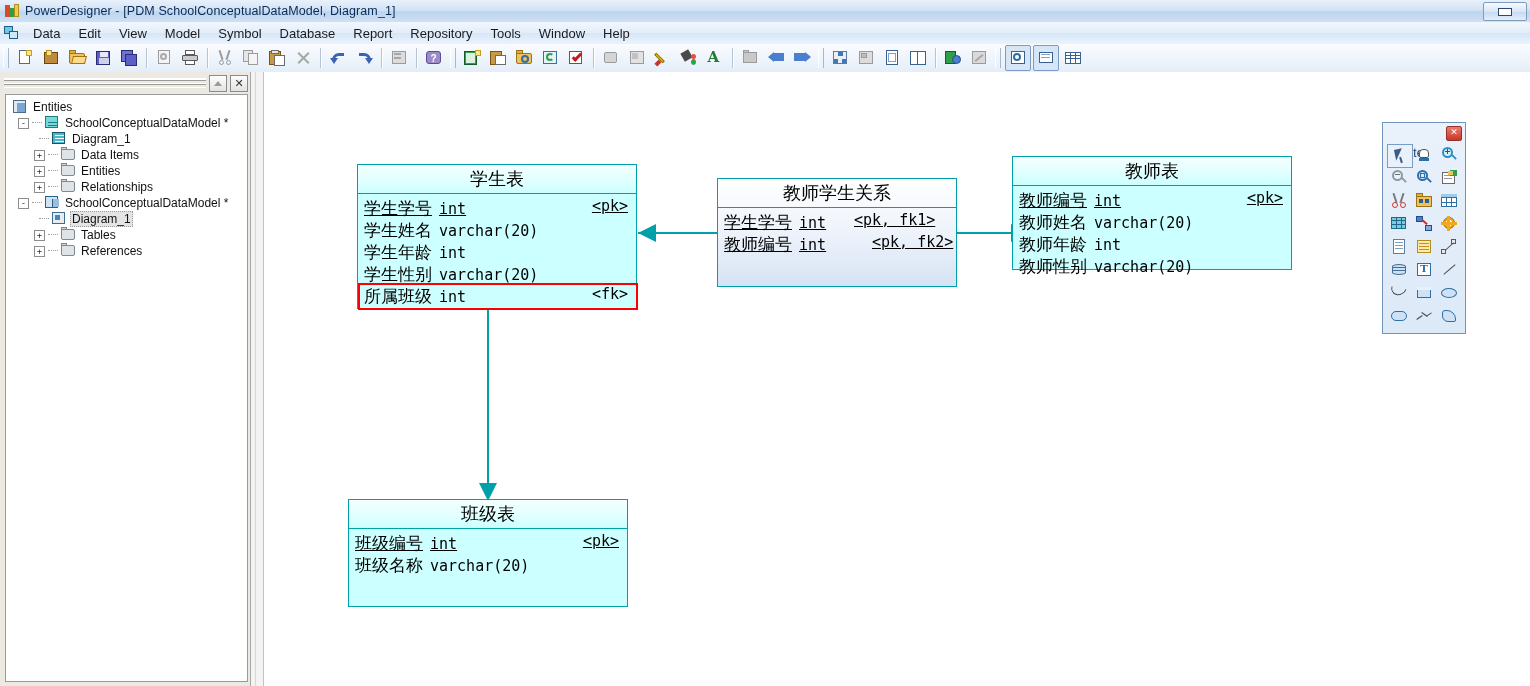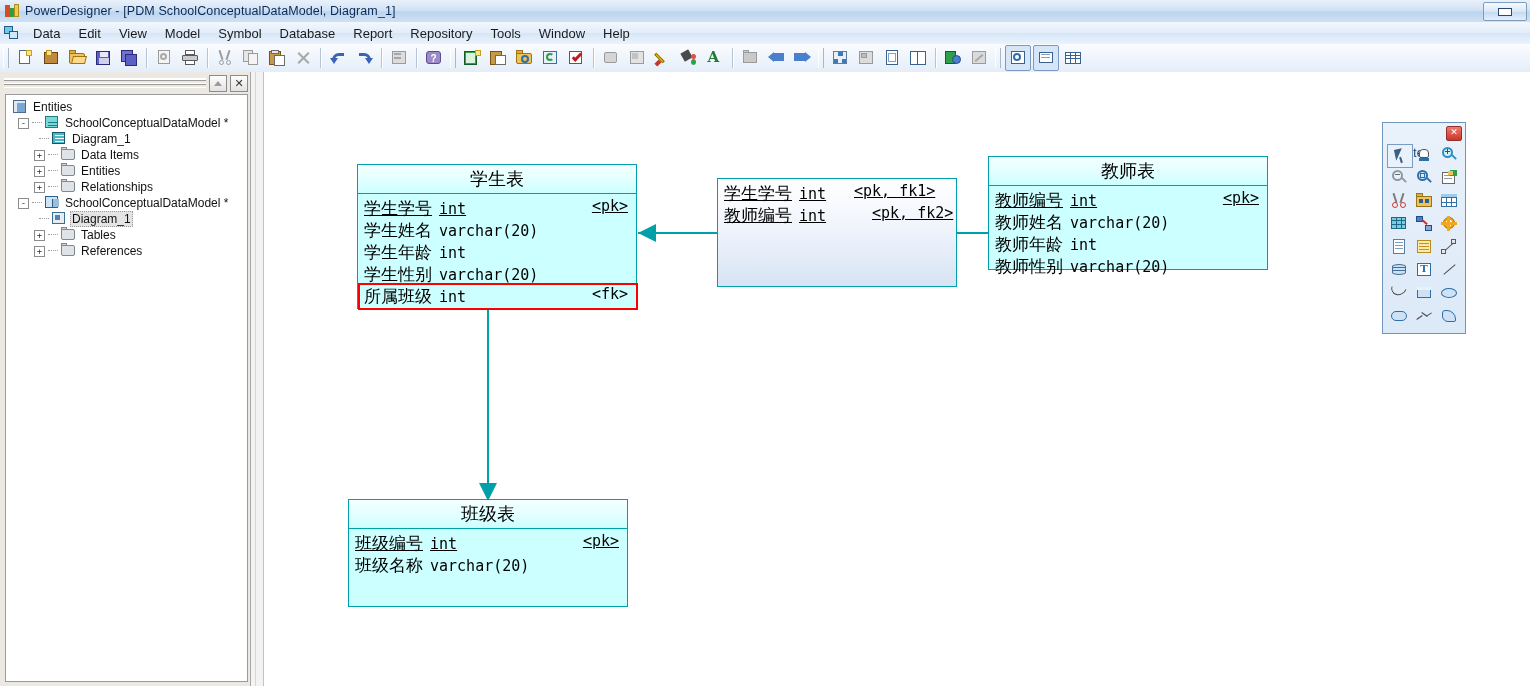--- a/index.html
+++ b/index.html
@@ -586,35 +586,36 @@
         <div class="row">
           <span class="nm">所属班级</span>
           <span class="ty">int</span>
           <span class="ky" style="right:2px;">&lt;fk&gt;</span>
         </div>
       </div>
       <div class="hl-fk" style="left:0px;top:118px;width:280px;height:27px;"></div>
     </div>
 
     <div class="ent grad" style="left:453px;top:106px;width:240px;height:109px;">
+      <div class="hd">教师学生关系</div>
       <div class="bd">
         <div class="row pk">
           <span class="nm">学生学号</span>
           <span class="ty">int</span>
           <span class="ky" style="left:130px;">&lt;pk, fk1&gt;</span>
         </div>
         <div class="row pk">
           <span class="nm">教师编号</span>
           <span class="ty">int</span>
           <span class="ky" style="left:148px;">&lt;pk, fk2&gt;</span>
         </div>
       </div>
     </div>
 
-    <div class="ent cyan" style="left:724px;top:84px;width:280px;height:114px;">
+    <div class="ent cyan" style="left:748px;top:84px;width:280px;height:114px;">
       <div class="hd">教师表</div>
       <div class="bd">
         <div class="row pk">
           <span class="nm">教师编号</span>
           <span class="ty">int</span>
           <span class="ky" style="right:2px;">&lt;pk&gt;</span>
         </div>
         <div class="row">
           <span class="nm">教师姓名</span>
           <span class="ty">varchar(20)</span>

